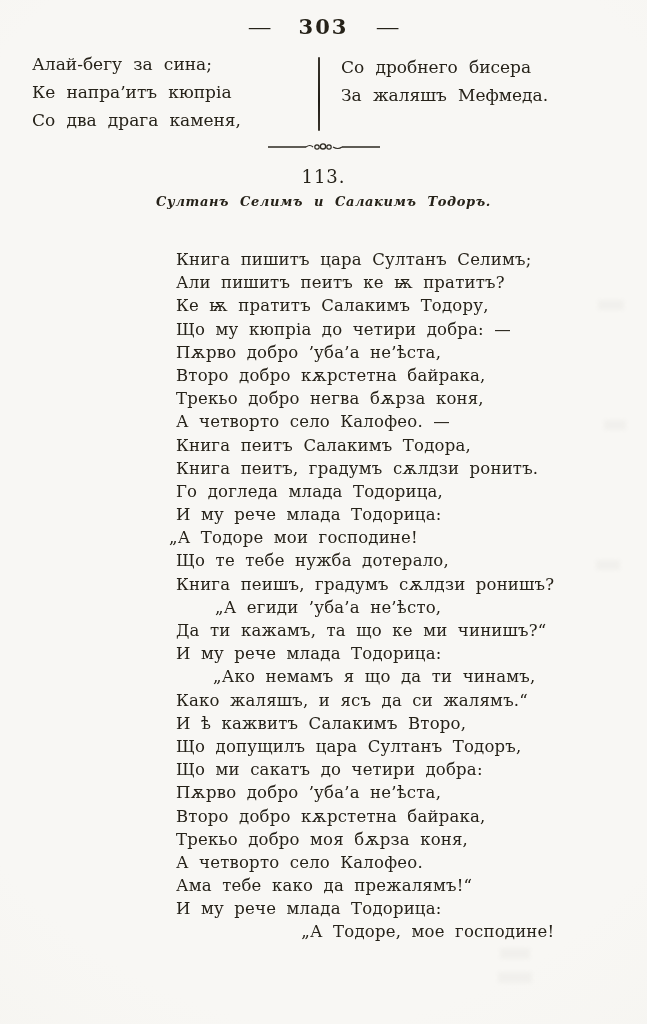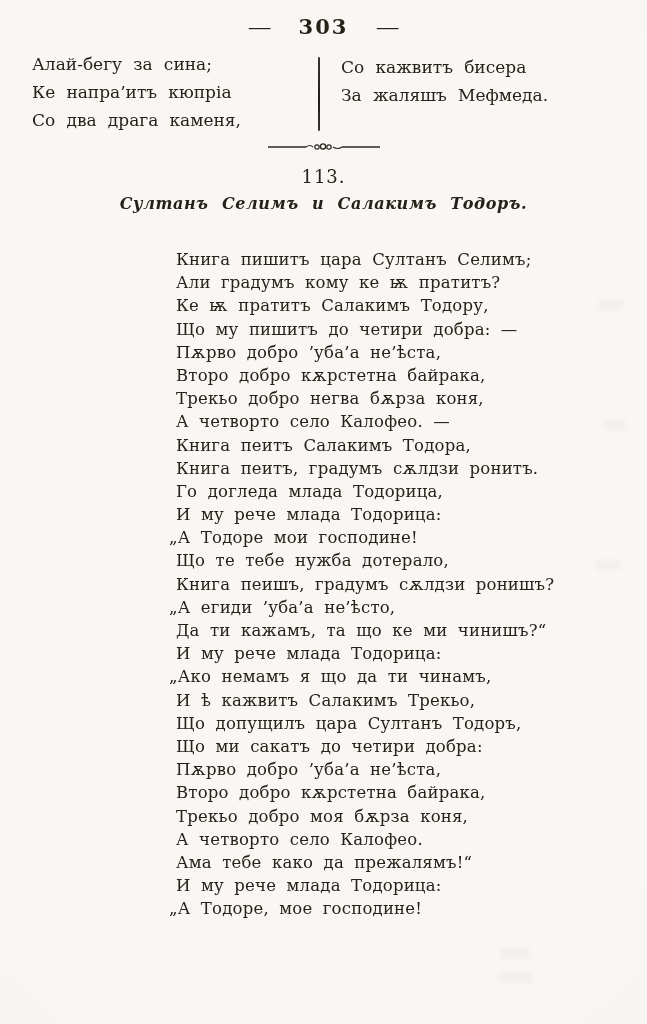--- a/index.html
+++ b/index.html
@@ -86,21 +86,21 @@
     font-size: 18px;
     letter-spacing: 1px;
   }
   .song-title {
     position: absolute;
     left: 0;
     top: 194px;
     width: 100%;
     margin: 0;
     text-align: center;
-    font-size: 16px;
+    font-size: 13px;
     font-weight: 700;
     font-style: italic;
     letter-spacing: 0.6px;
     word-spacing: 0.45em;
   }
   
   .poem {
     position: absolute;
     left: 176px;
     top: 248px;
@@ -140,21 +140,21 @@
 
   <div class="fragment-left">
       <div class="poem-line">Алай-бегу за сина;</div>
       <div class="poem-line">Ке напра’итъ кюпріа</div>
       <div class="poem-line">Со два драга каменя,</div>
     </div>
 
   <div class="column-rule"></div>
 
   <div class="fragment-right">
-      <div class="poem-line">Со кажвитъ бисера</div>
+      <div class="poem-line">Со дробнего бисера</div>
       <div class="poem-line">За жаляшъ Мефмеда.</div>
     </div>
 
   <div class="ornament">
     <svg width="116" height="14" viewBox="0 0 116 14">
       <line x1="2" y1="7" x2="40" y2="7" stroke="#2c2820" stroke-width="1.4"></line>
       <line x1="76" y1="7" x2="114" y2="7" stroke="#2c2820" stroke-width="1.4"></line>
       <path d="M40 7 Q44 4 47 7" fill="none" stroke="#2c2820" stroke-width="1.2"></path>
       <circle cx="51" cy="7" r="2.2" fill="none" stroke="#2c2820" stroke-width="1.2"></circle>
       <circle cx="57" cy="6.4" r="2.6" fill="none" stroke="#2c2820" stroke-width="1.3"></circle>
@@ -162,48 +162,49 @@
       <path d="M67 7 Q72 10 76 7" fill="none" stroke="#2c2820" stroke-width="1.2"></path>
     </svg>
   </div>
 
   <div class="song-number">113.</div>
 
   <h1 class="song-title">Султанъ Селимъ и Салакимъ Тодоръ.</h1>
 
   <div class="poem">
       <div class="poem-line">Книга пишитъ цара Султанъ Селимъ;</div>
-      <div class="poem-line">Али градумъ кому ке ѭ пратитъ?</div>
+      <div class="poem-line">Али пишитъ пеитъ ке ѭ пратитъ?</div>
       <div class="poem-line">Ке ѭ пратитъ Салакимъ Тодору,</div>
-      <div class="poem-line">Що му пишитъ до четири добра: —</div>
+      <div class="poem-line">Що му кюпріа до четири добра: —</div>
       <div class="poem-line">Пѫрво добро ’уба’а не’ѣста,</div>
       <div class="poem-line">Второ добро кѫрстетна байрака,</div>
       <div class="poem-line">Трекьо добро негва бѫрза коня,</div>
       <div class="poem-line">А четворто село Калофео. —</div>
       <div class="poem-line">Книга пеитъ Салакимъ Тодора,</div>
       <div class="poem-line">Книга пеитъ, градумъ сѫлдзи ронитъ.</div>
       <div class="poem-line">Го догледа млада Тодорица,</div>
       <div class="poem-line">И му рече млада Тодорица:</div>
       <div class="poem-line" style="text-indent: -7px;">„А Тодоре мои господине!</div>
       <div class="poem-line">Що те тебе нужба дотерало,</div>
       <div class="poem-line">Книга пеишъ, градумъ сѫлдзи ронишъ?</div>
-      <div class="poem-line" style="text-indent: -7px;">„А егиди ’уба’а не’ѣсто,</div>
+      <div class="poem-line" style="text-indent: -7px; margin-left: 46px;">„А егиди ’уба’а не’ѣсто,</div>
       <div class="poem-line">Да ти кажамъ, та що ке ми чинишъ?“</div>
       <div class="poem-line">И му рече млада Тодорица:</div>
-      <div class="poem-line" style="text-indent: -7px;">„Ако немамъ я що да ти чинамъ,</div>
-      <div class="poem-line">И ѣ кажвитъ Салакимъ Трекьо,</div>
+      <div class="poem-line" style="text-indent: -7px; margin-left: 44px;">„Ако немамъ я що да ти чинамъ,</div>
+      <div class="poem-line">Како жаляшъ, и ясъ да си жалямъ.“</div>
+      <div class="poem-line">И ѣ кажвитъ Салакимъ Второ,</div>
       <div class="poem-line">Що допущилъ цара Султанъ Тодоръ,</div>
       <div class="poem-line">Що ми сакатъ до четири добра:</div>
       <div class="poem-line">Пѫрво добро ’уба’а не’ѣста,</div>
       <div class="poem-line">Второ добро кѫрстетна байрака,</div>
       <div class="poem-line">Трекьо добро моя бѫрза коня,</div>
       <div class="poem-line">А четворто село Калофео.</div>
       <div class="poem-line">Ама тебе како да прежалямъ!“</div>
       <div class="poem-line">И му рече млада Тодорица:</div>
-      <div class="poem-line" style="text-indent: -7px;">„А Тодоре, мое господине!</div>
+      <div class="poem-line" style="text-indent: -7px; text-align: right;">„А Тодоре, мое господине!</div>
     </div>
 
   <div class="ghost g1"></div>
   <div class="ghost g2"></div>
   <div class="ghost g3"></div>
   <div class="ghost g4"></div>
   <div class="ghost g5"></div>
 
 </div>
 

